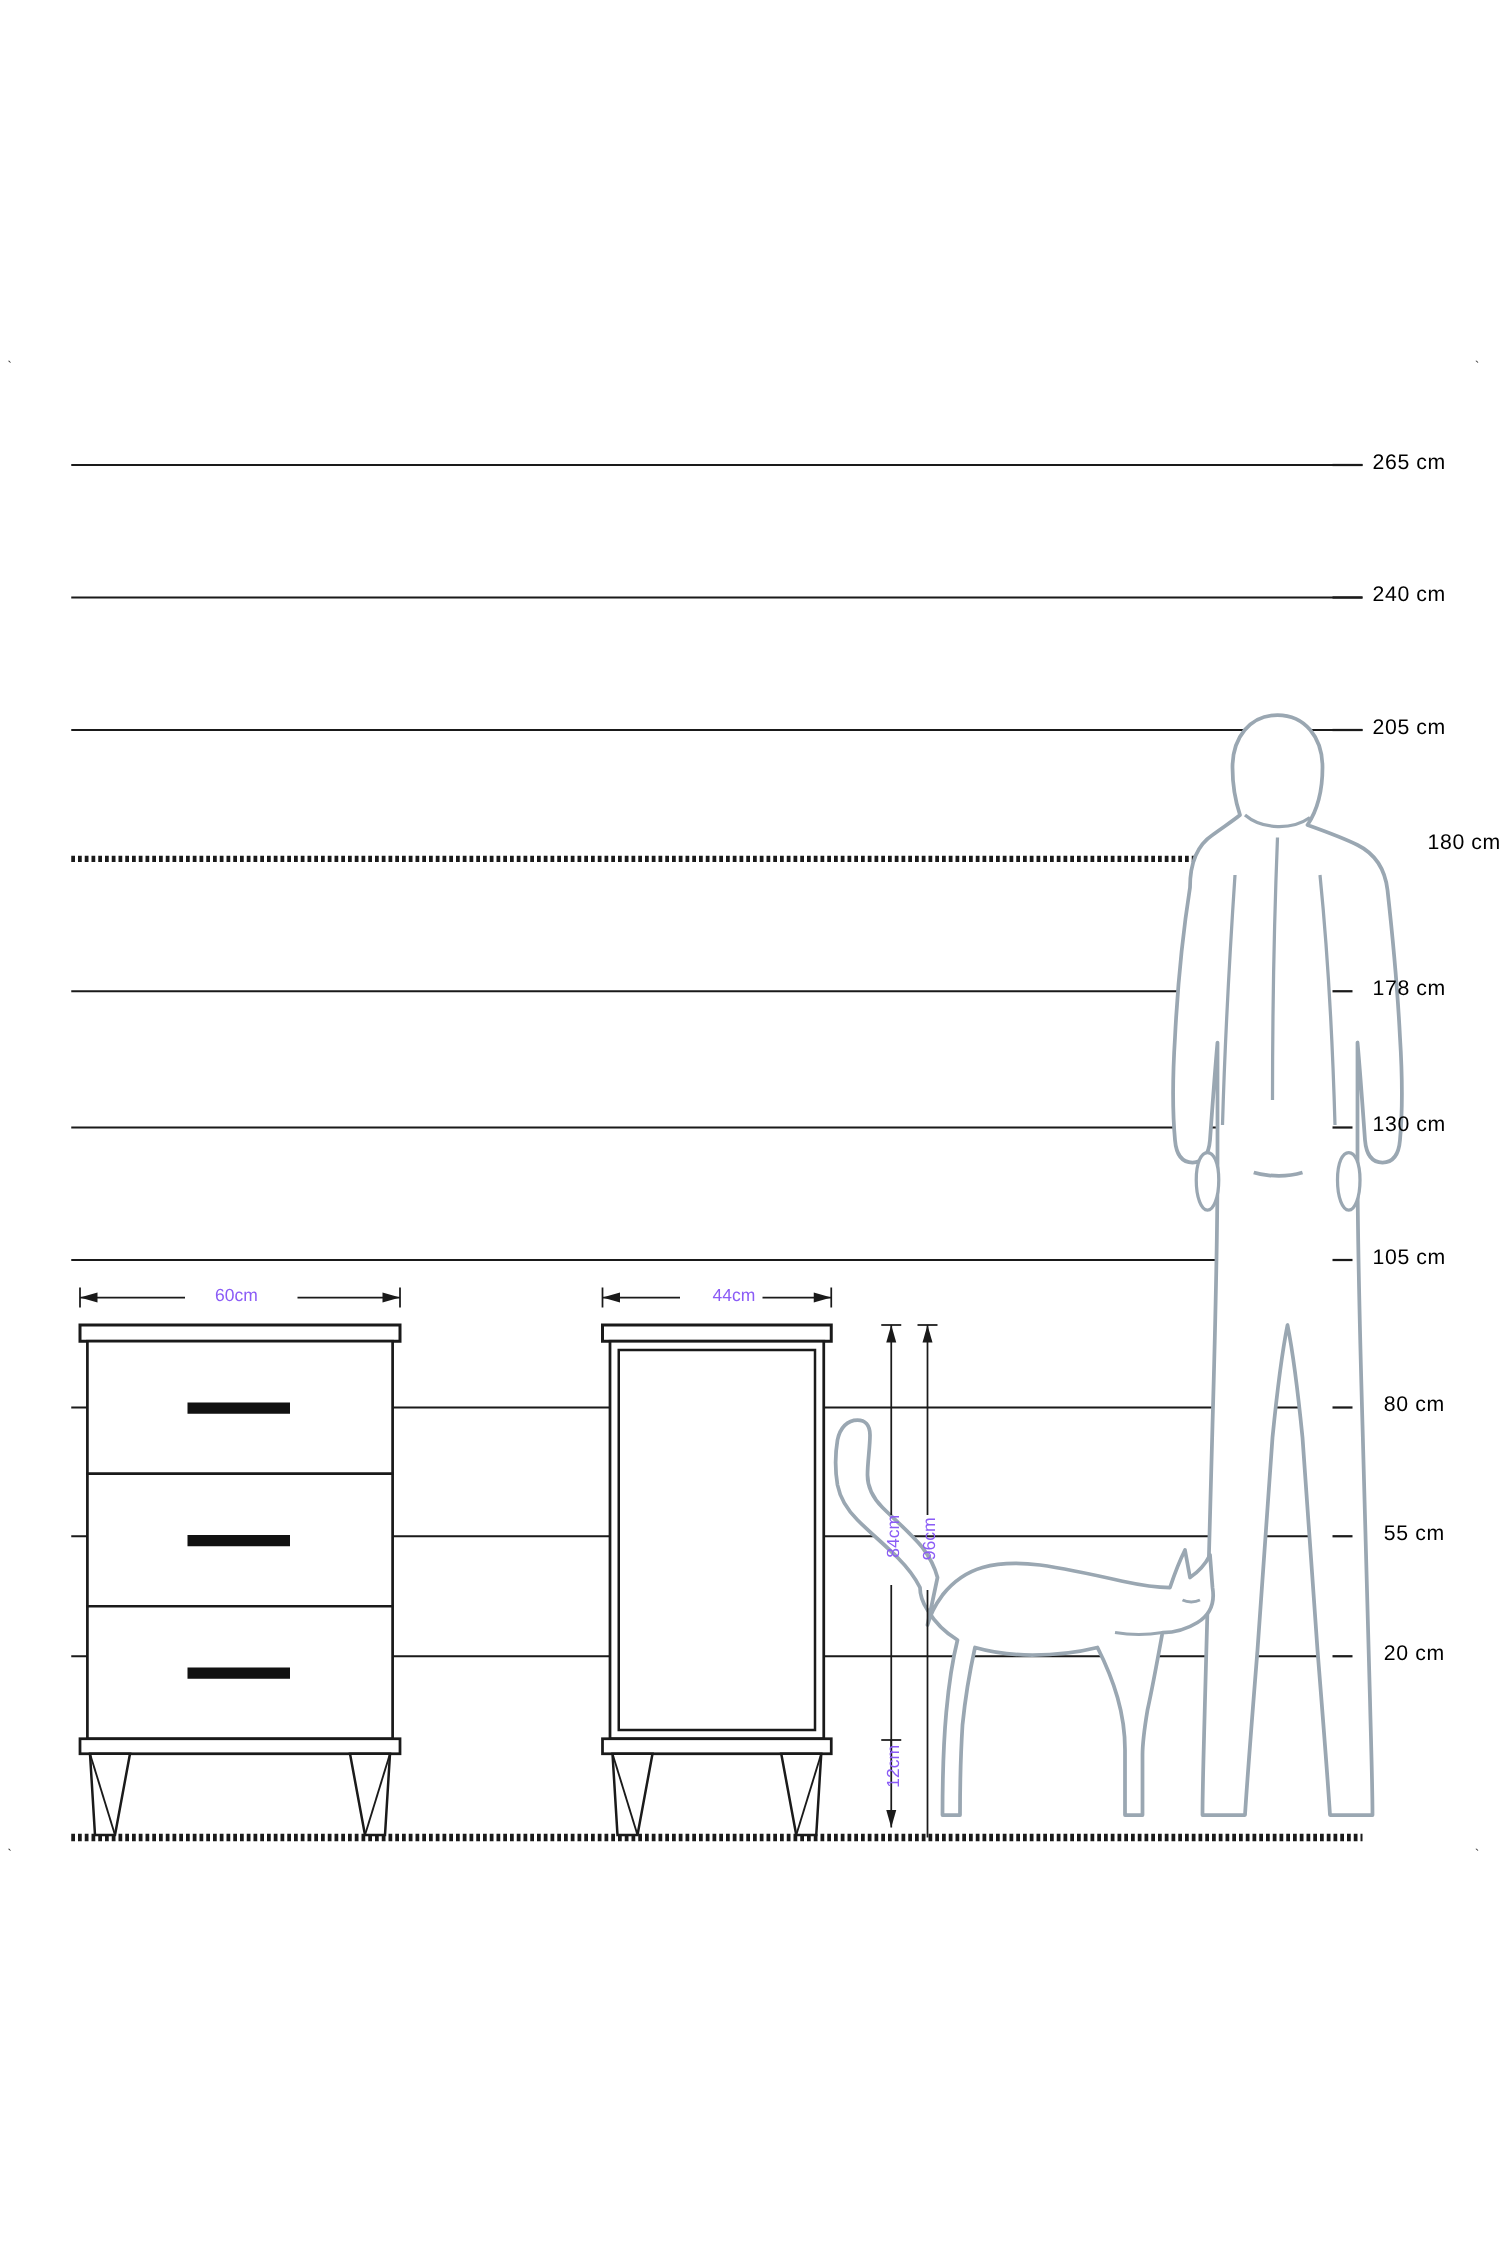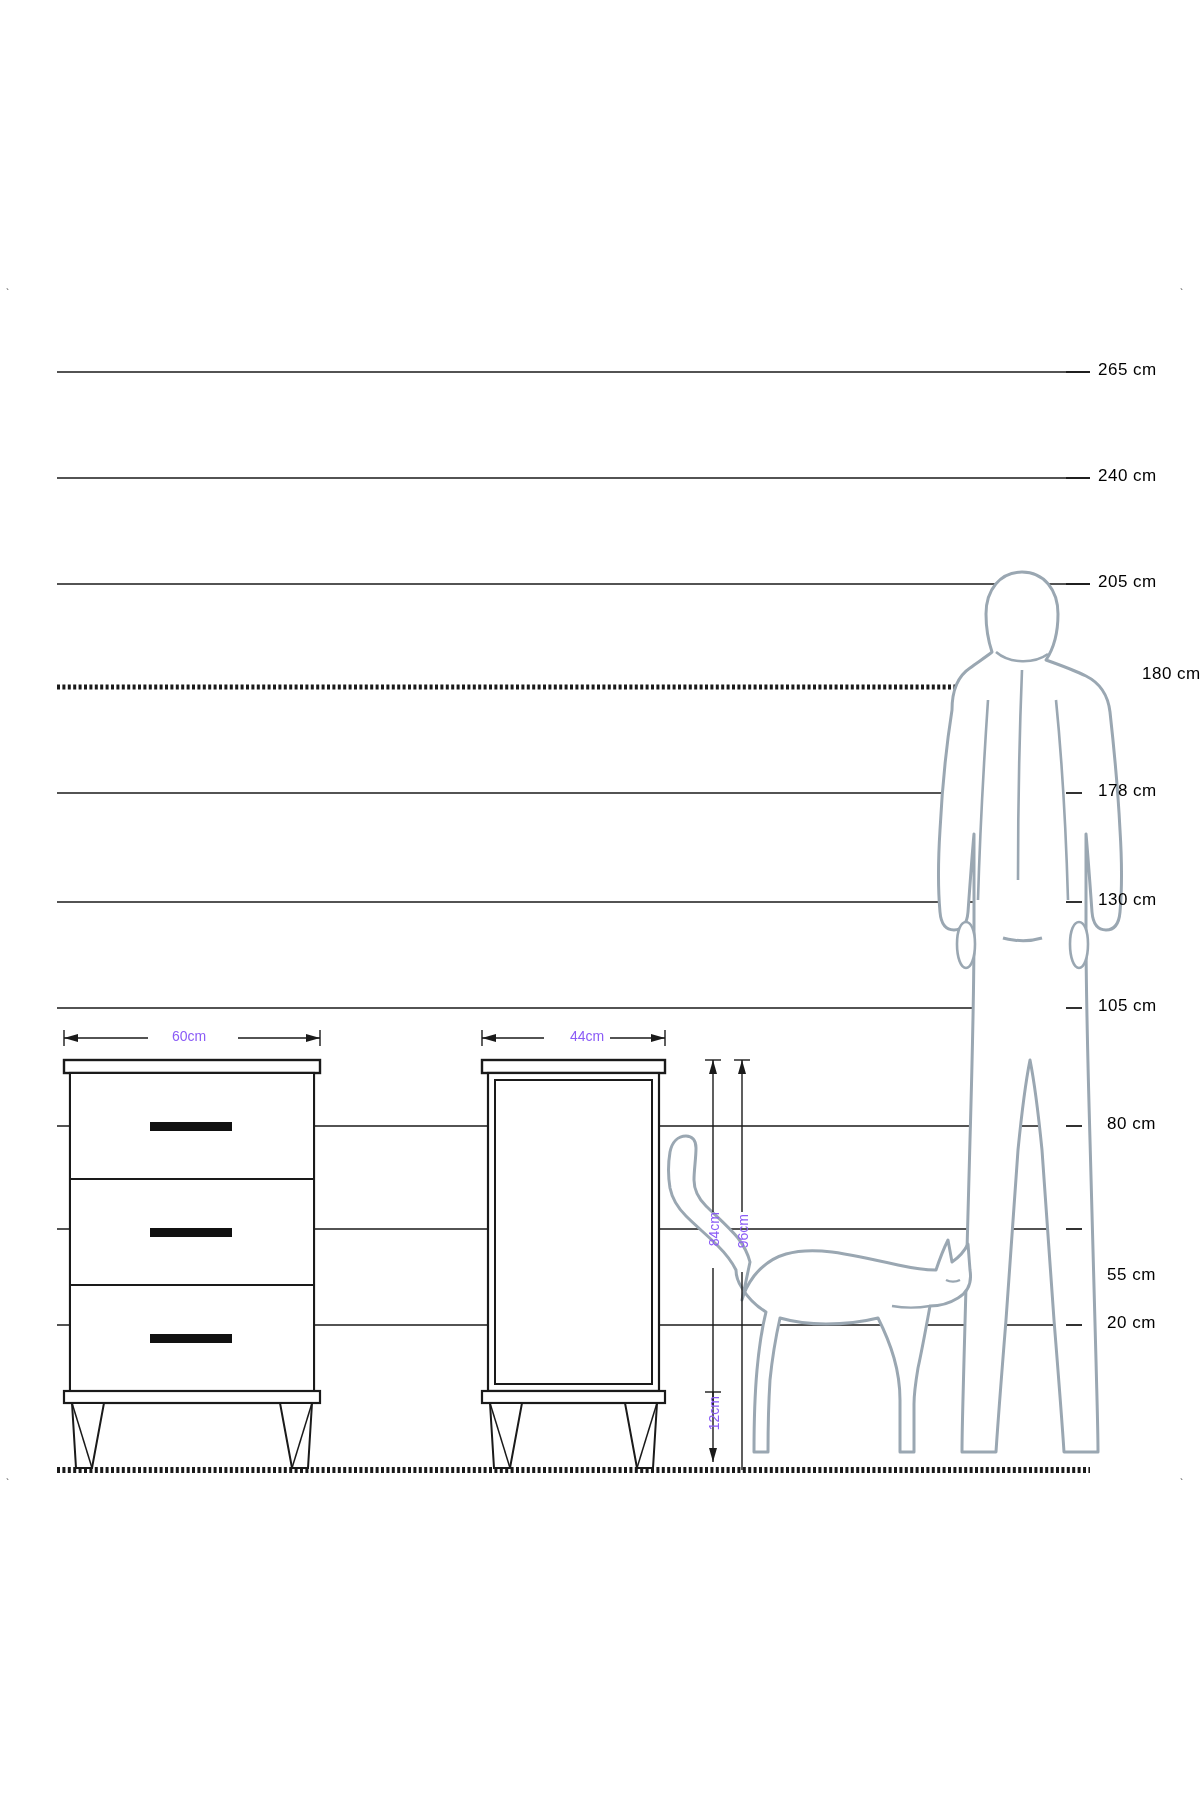--- a/index.html
+++ b/index.html
@@ -248,21 +248,21 @@
   </svg>
 
   <div class="scale-label" style="left:1098px; top:360px;">265 cm</div>
   <div class="scale-label" style="left:1098px; top:466px;">240 cm</div>
   <div class="scale-label" style="left:1098px; top:572px;">205 cm</div>
   <div class="scale-label" style="left:1098px; top:664px;margin-left:44px;">180 cm</div>
   <div class="scale-label" style="left:1098px; top:781px;">178 cm</div>
   <div class="scale-label" style="left:1098px; top:890px;">130 cm</div>
   <div class="scale-label" style="left:1098px; top:996px;">105 cm</div>
   <div class="scale-label" style="left:1107px; top:1114px;">80 cm</div>
-  <div class="scale-label" style="left:1107px; top:1217px;margin-top:48px;">55 cm</div>
+  <div class="scale-label" style="left:1107px; top:1217px;">55 cm</div>
   <div class="scale-label" style="left:1107px; top:1313px;">20 cm</div>
 
   <div class="dim-label" style="left:172px; top:1028px;">60cm</div>
   <div class="dim-label" style="left:554px; top:1028px;margin-left:16px;">44cm</div>
   <div class="dim-label vertical" style="left:706px; top:1212px;">84cm</div>
   <div class="dim-label vertical" style="left:735px; top:1214px;">96cm</div>
   <div class="dim-label vertical" style="left:706px; top:1396px;">12cm</div>
 
 </div>
 

